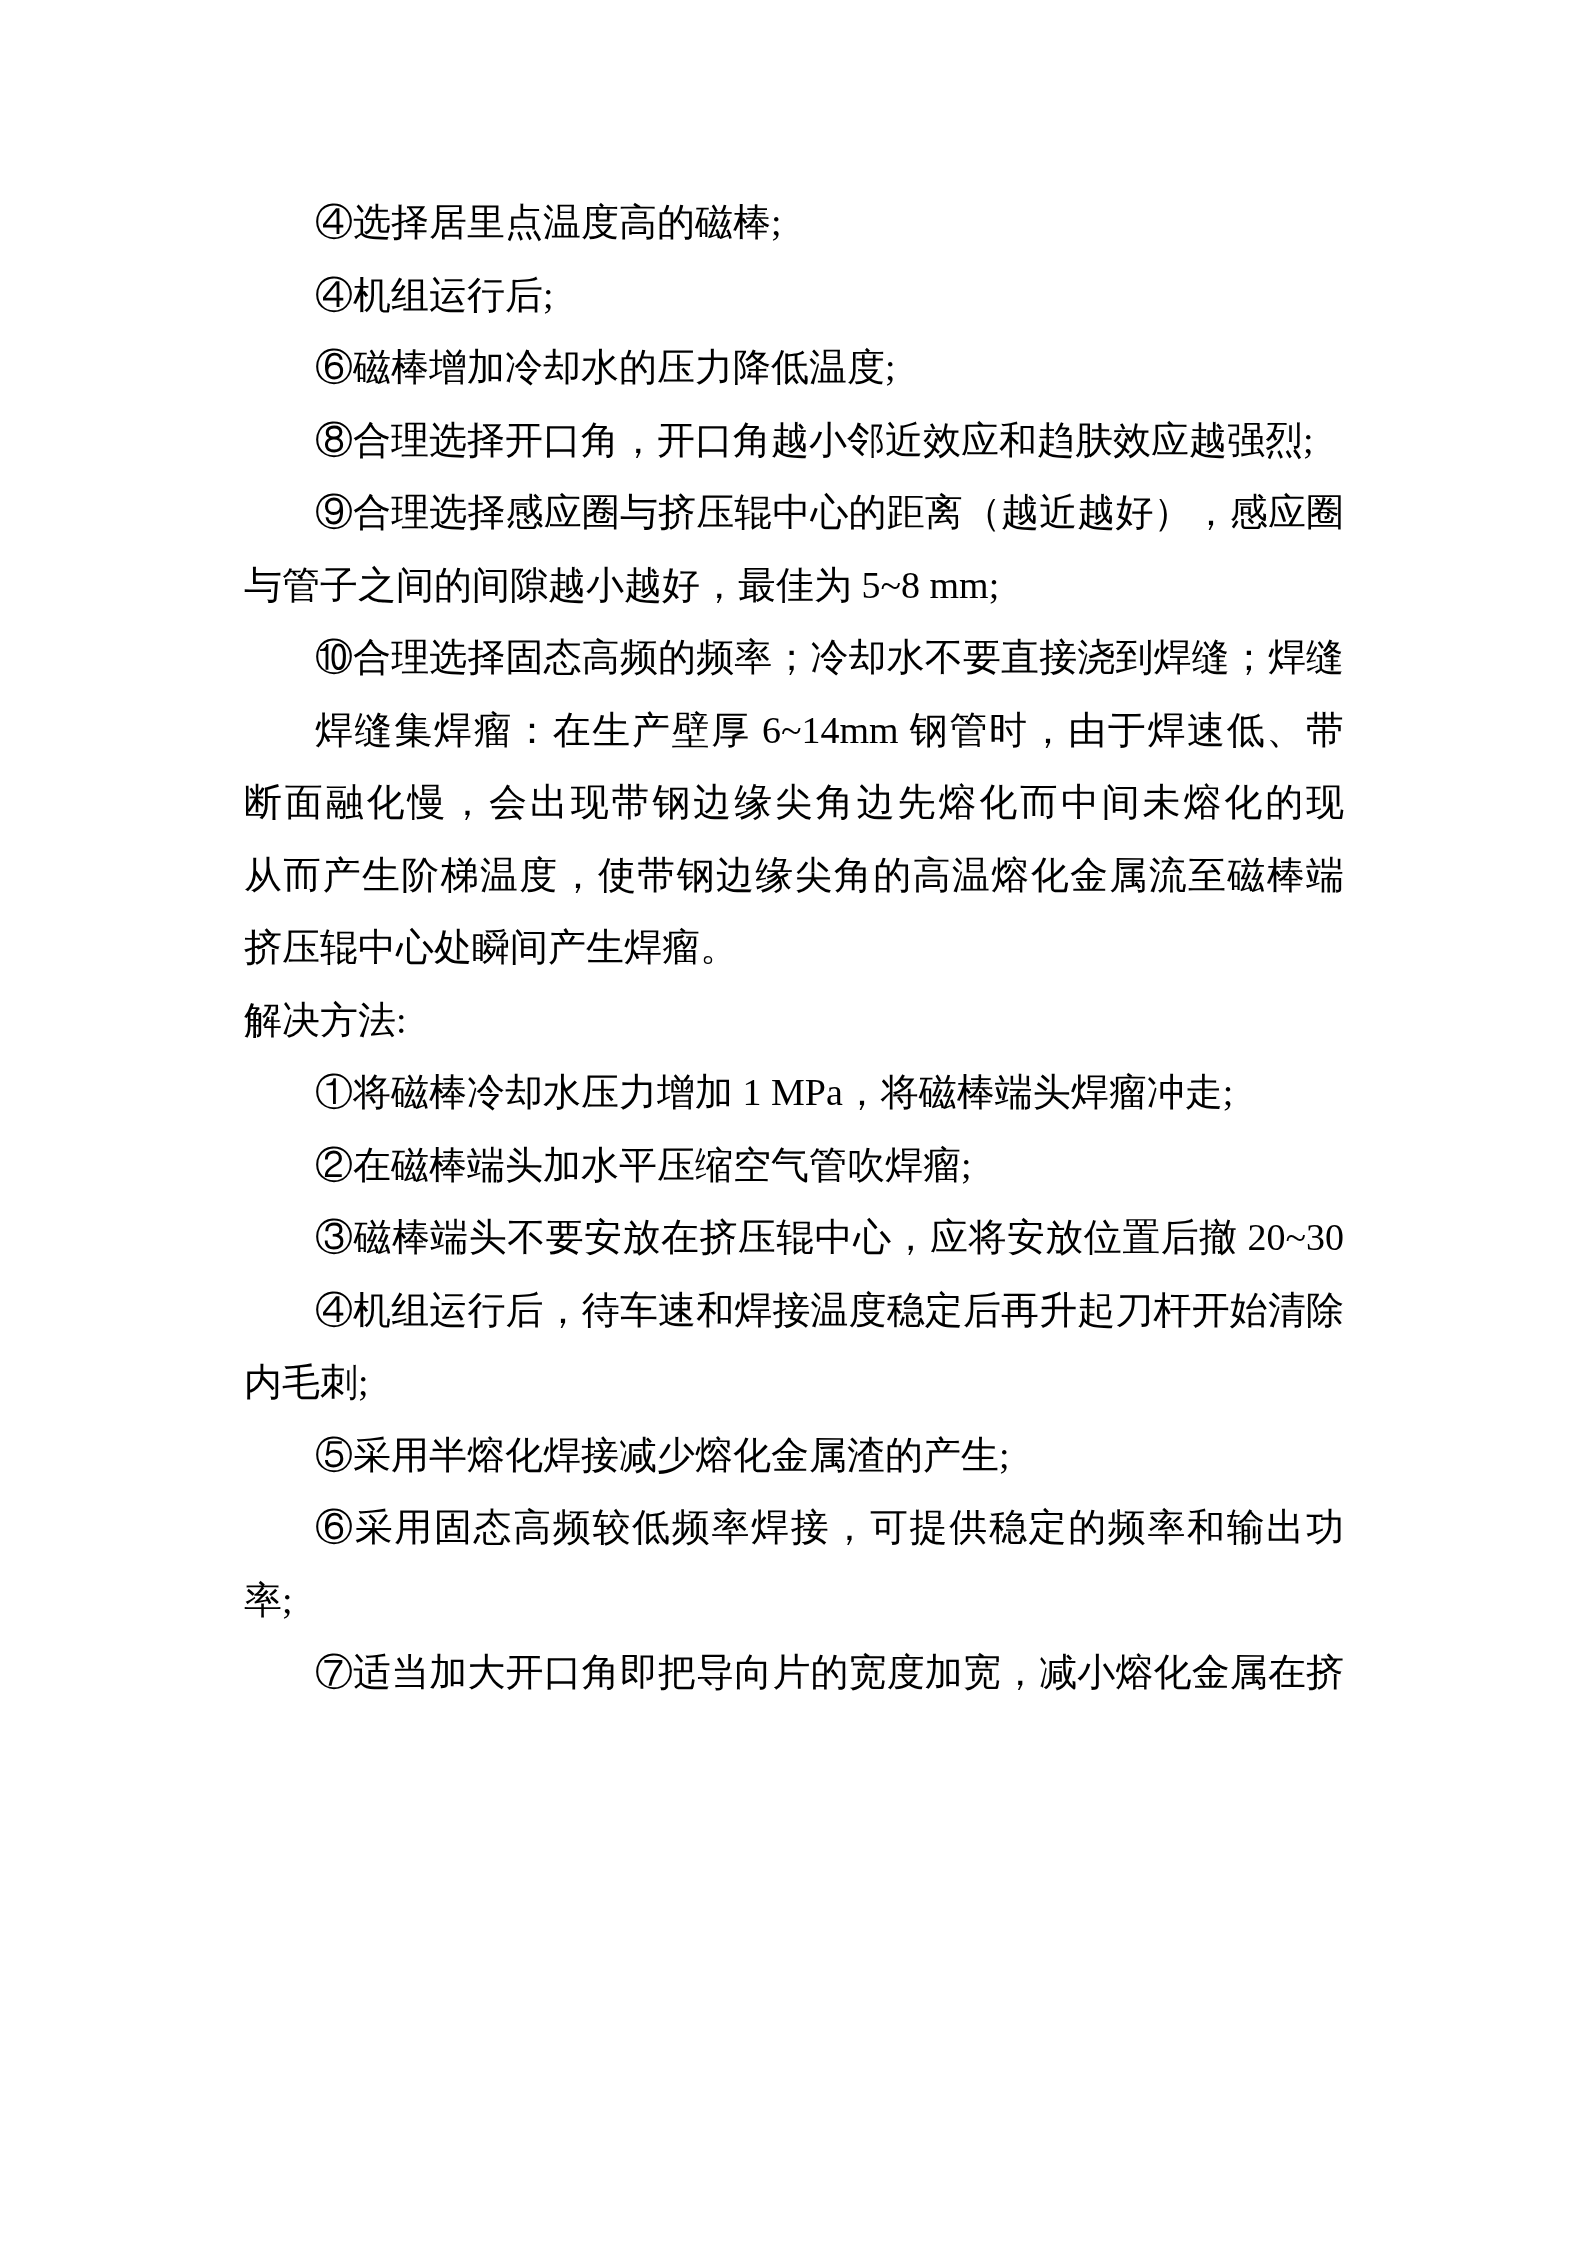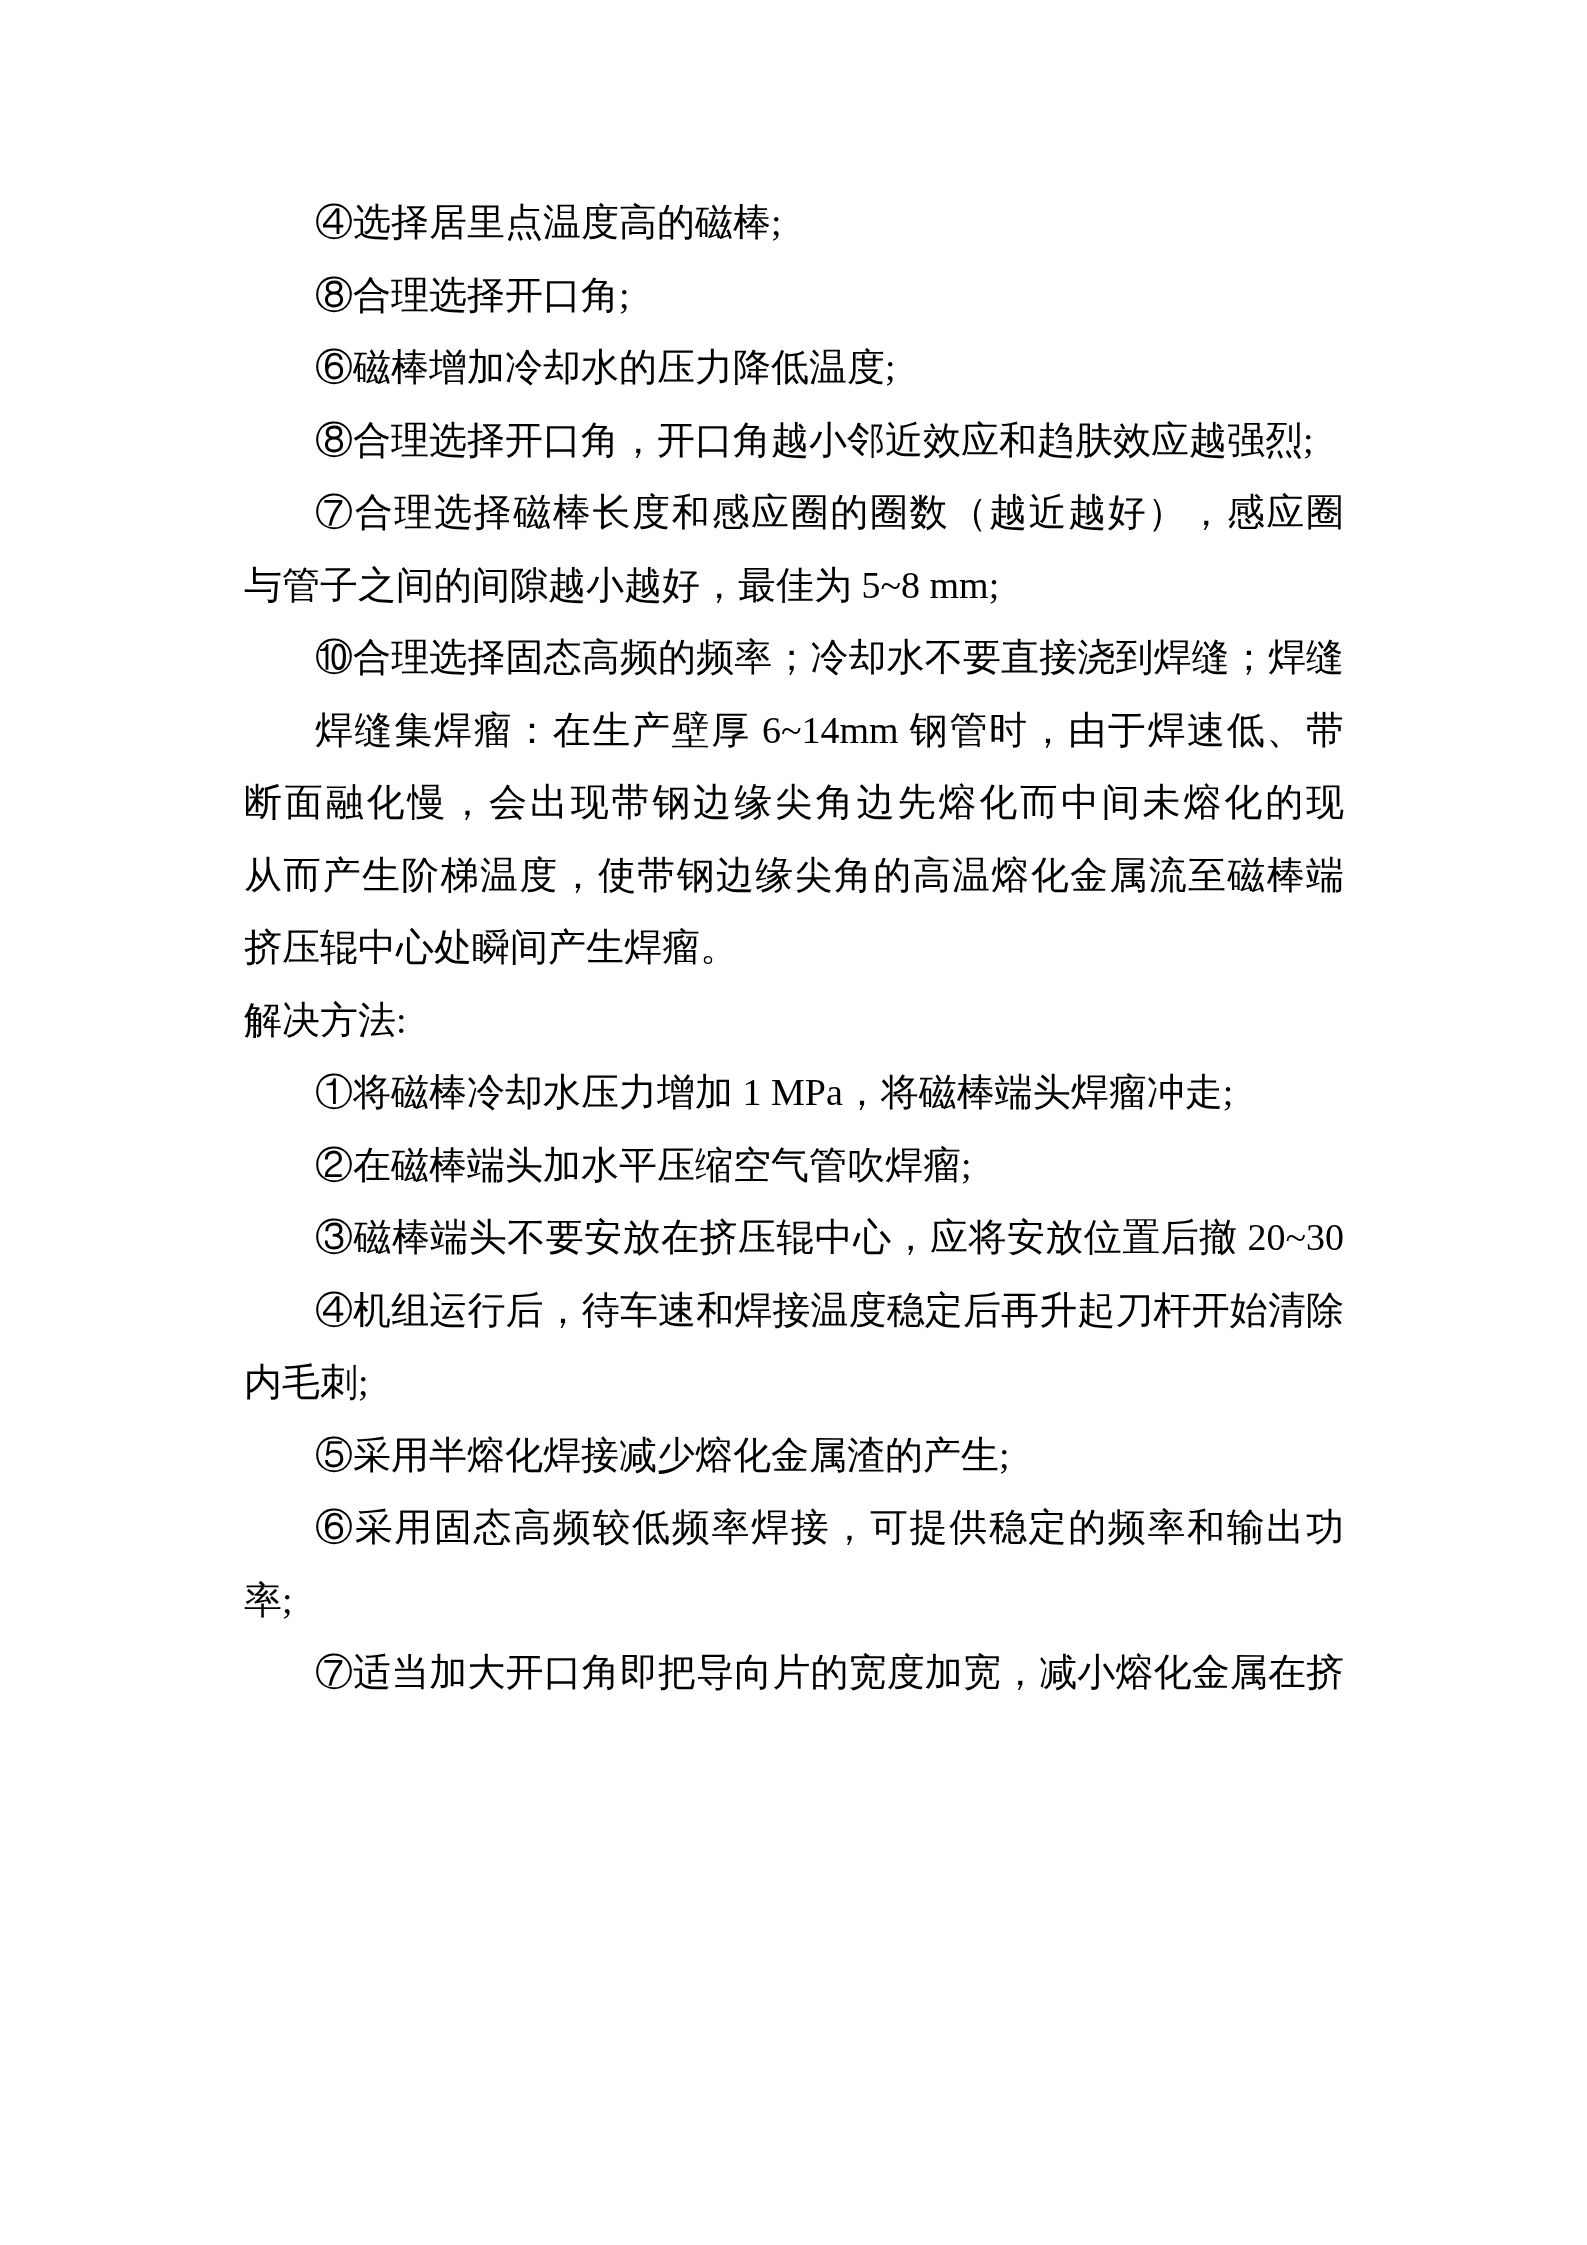--- a/index.html
+++ b/index.html
@@ -39,24 +39,24 @@
     text-align: justify;
     text-align-last: justify;
   }
 </style>
 </head>
 <body>
 
 <div class="page" style="background: rgb(255, 255, 255);">
   <div class="doc-body" id="doc-body" style="color: rgb(0, 0, 0);">
       <div class="line indent">④选择居里点温度高的磁棒;</div>
-      <div class="line indent">⑧合理选择开口角;</div>
+      <div class="line indent">④机组运行后;</div>
       <div class="line indent">⑥磁棒增加冷却水的压力降低温度;</div>
       <div class="line indent">⑧合理选择开口角，开口角越小邻近效应和趋肤效应越强烈;</div>
-      <div class="line indent fill">⑦合理选择磁棒长度和感应圈的圈数（越近越好），感应圈</div>
+      <div class="line indent fill">⑨合理选择感应圈与挤压辊中心的距离（越近越好），感应圈</div>
       <div class="line">与管子之间的间隙越小越好，最佳为 5~8 mm;</div>
       <div class="line indent fill">⑩合理选择固态高频的频率；冷却水不要直接浇到焊缝；焊缝</div>
       <div class="line indent fill">焊缝集焊瘤：在生产壁厚 6~14mm 钢管时，由于焊速低、带钢</div>
       <div class="line fill">断面融化慢，会出现带钢边缘尖角边先熔化而中间未熔化的现象，</div>
       <div class="line fill">从而产生阶梯温度，使带钢边缘尖角的高温熔化金属流至磁棒端头</div>
       <div class="line">挤压辊中心处瞬间产生焊瘤。</div>
       <div class="line">解决方法:</div>
       <div class="line indent">①将磁棒冷却水压力增加 1 MPa，将磁棒端头焊瘤冲走;</div>
       <div class="line indent">②在磁棒端头加水平压缩空气管吹焊瘤;</div>
       <div class="line indent fill">③磁棒端头不要安放在挤压辊中心，应将安放位置后撤 20~30</div>

